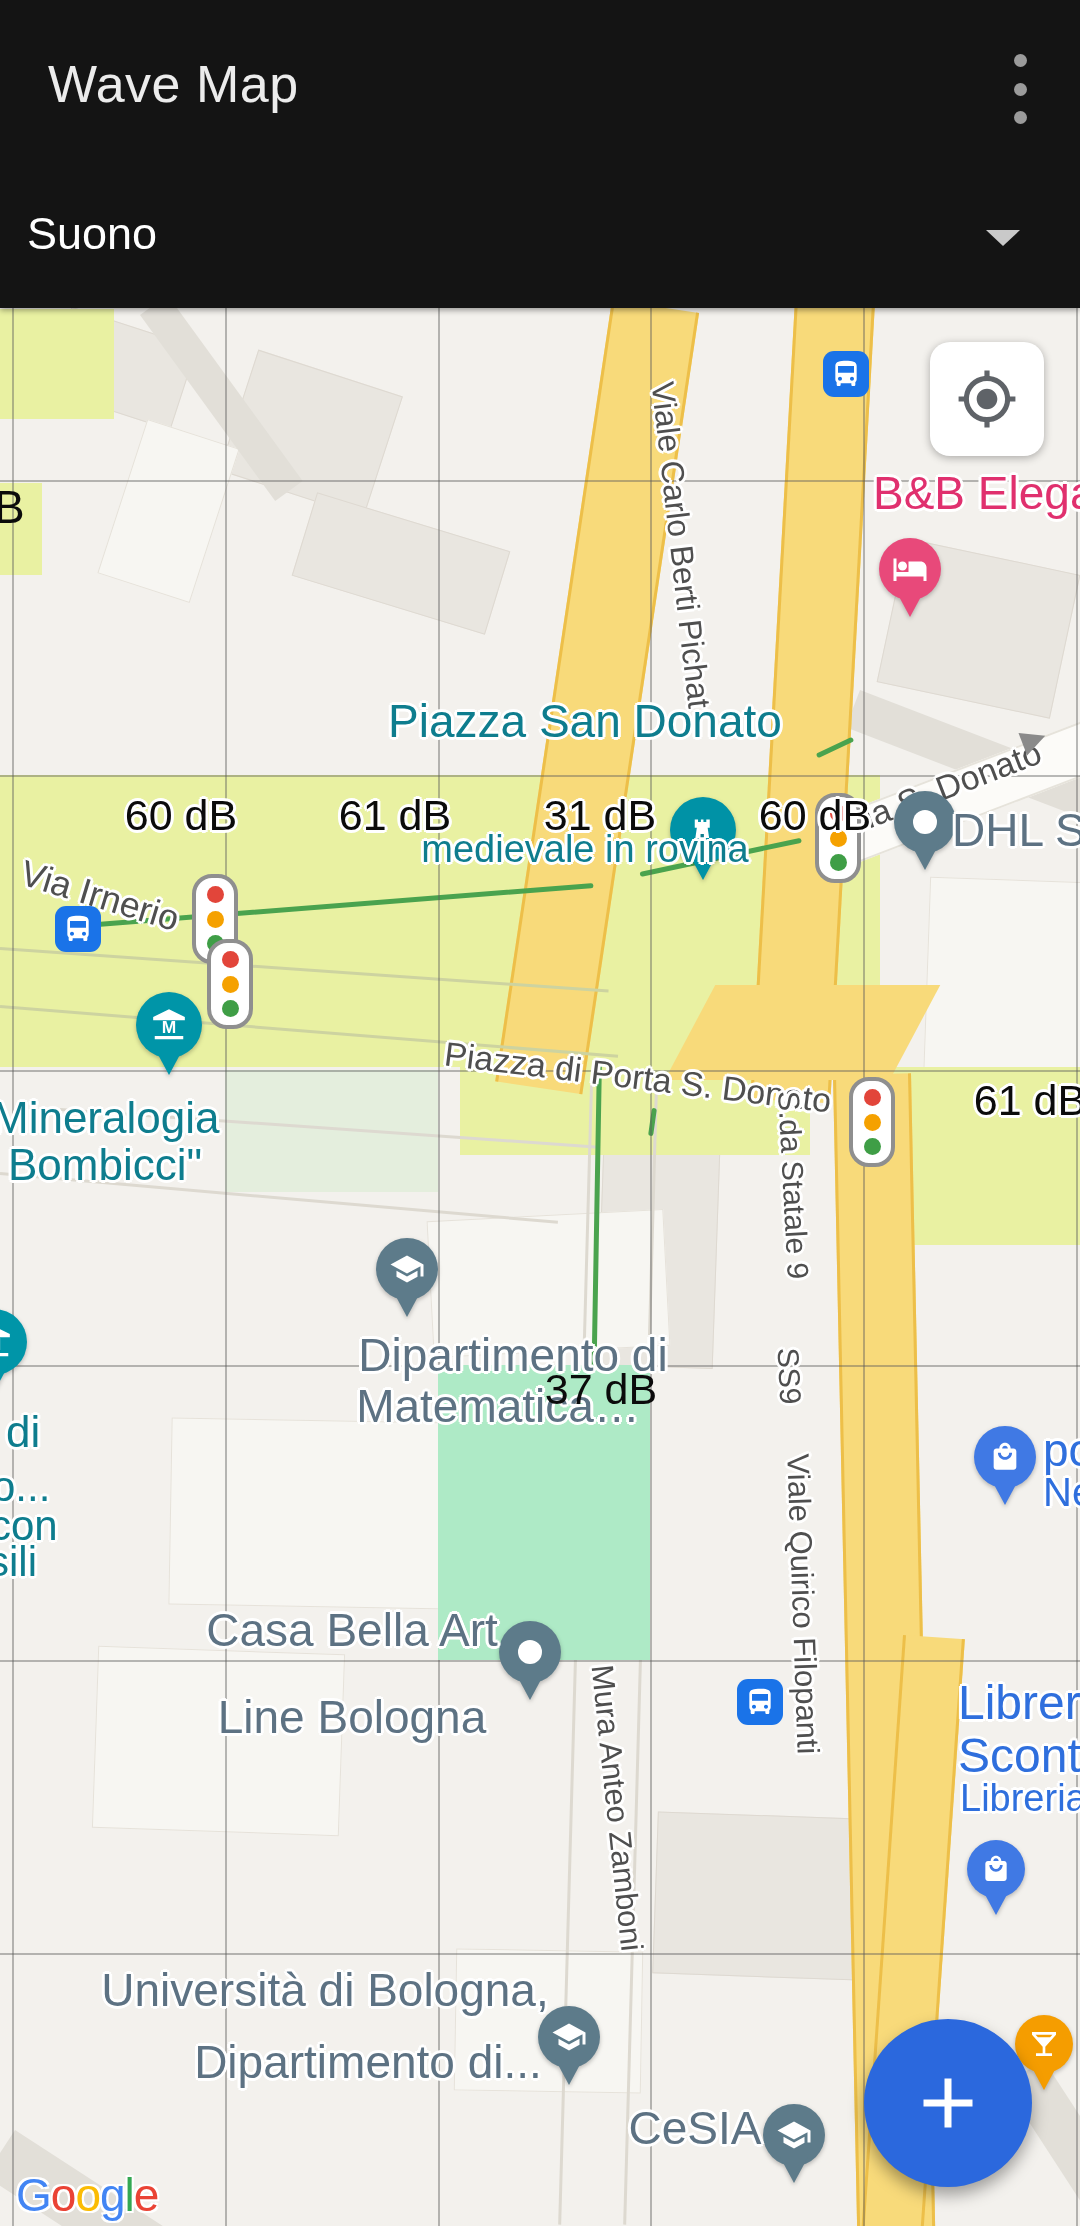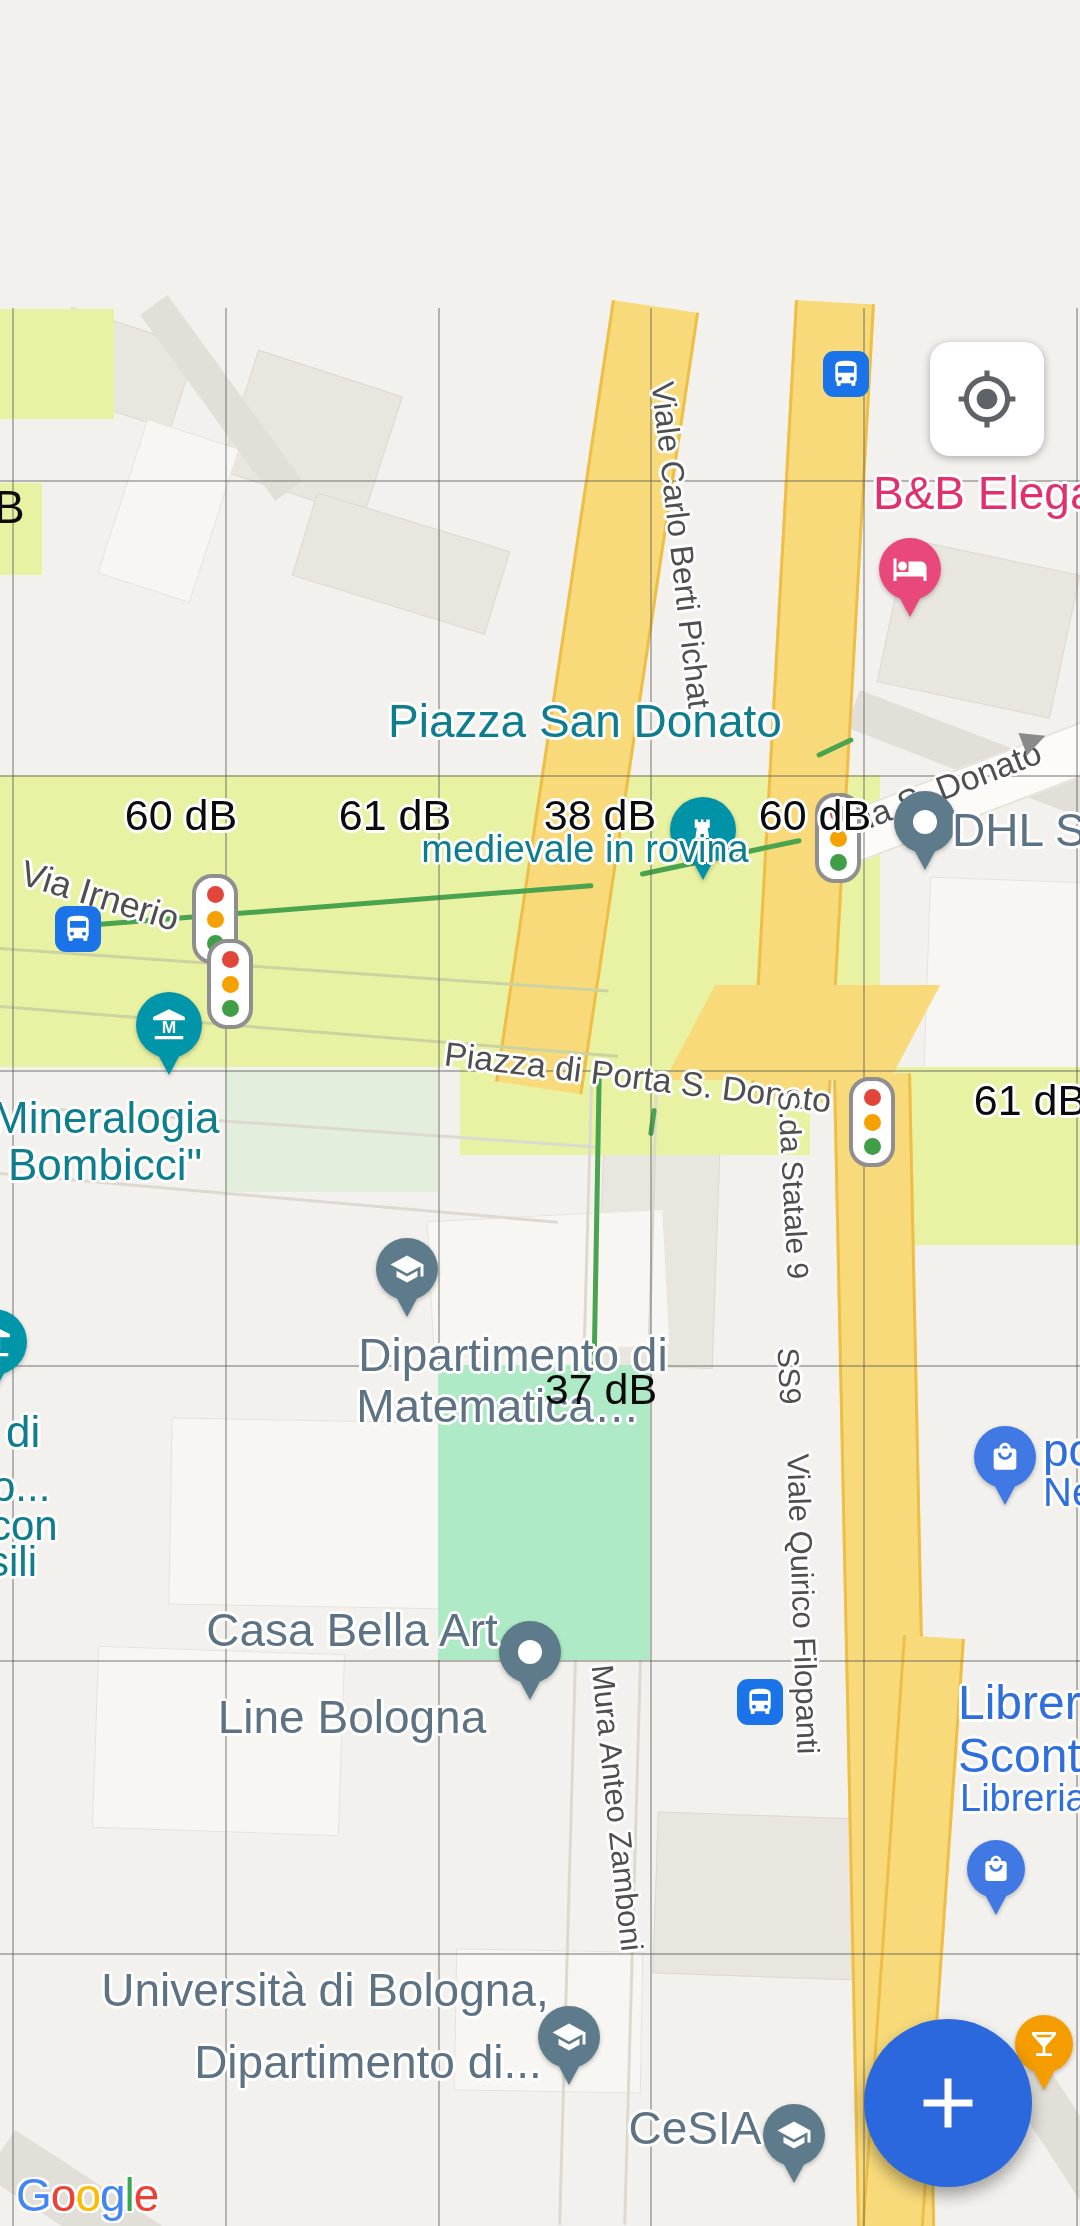--- a/index.html
+++ b/index.html
@@ -160,21 +160,21 @@
     <div class="lbl slate halo c" style="left:368px;top:2062px;font-size:46px;z-index:35;">Dipartimento di...</div>
     <div class="lbl slate halo c" style="left:695px;top:2128px;font-size:46px;z-index:35;">CeSIA</div>
     <div class="lbl blue halo cl" style="left:958px;top:1703px;font-size:48px;z-index:35;">Libreria</div>
     <div class="lbl blue halo cl" style="left:958px;top:1756px;font-size:48px;z-index:35;">Sconto</div>
     <div class="lbl blue halo cl" style="left:960px;top:1798px;font-size:38px;z-index:35;">Libreria</div>
     <div class="lbl blue halo cl" style="left:1043px;top:1450px;font-size:46px;z-index:35;">po</div>
     <div class="lbl blue halo cl" style="left:1043px;top:1492px;font-size:40px;z-index:35;">Ne</div>
 
     <div class="lbl db halo c" style="left:181px;top:815px;z-index:40;">60 dB</div>
     <div class="lbl db halo c" style="left:395px;top:815px;z-index:40;">61 dB</div>
-    <div class="lbl db halo c" style="left:600px;top:815px;z-index:40;">38 dB</div>
+    <div class="lbl db halo c" style="left:600px;top:815px;z-index:40;">31 dB</div>
     <div class="lbl db halo c" style="left:815px;top:815px;z-index:40;">60 dB</div>
     <div class="lbl db halo c" style="left:1030px;top:1100px;z-index:40;">61 dB</div>
     <div class="lbl db c" style="left:601px;top:1389px;z-index:40;">37 dB</div>
     <div class="lbl db cl" style="left:-6px;top:507px;font-size:46px;z-index:40;">B</div>
 
     <div class="tl" style="left:215px;top:919px;">
         <i class="r"></i>
         <i class="y"></i>
         <i class="g"></i>
       </div>
@@ -316,14 +316,26 @@
       </span>
   </div>
   <div class="fab">
     <span style="display:flex;">
         <svg width="84" height="84" viewBox="0 0 24 24" fill="#fff">
           <path d="M19 13h-6v6h-2v-6H5v-2h6V5h2v6h6v2z"></path>
         </svg>
       </span>
   </div>
 
+  <div class="topbar">
+    <div class="app-title">Wave Map</div>
+    <div class="menu">
+        <i></i>
+        <i></i>
+        <i></i>
+      </div>
+    <div class="spinner">
+      <span class="val">Suono</span>
+      <span class="chev"></span>
+    </div>
+  </div>
 
 </div>
 
 </body></html>

